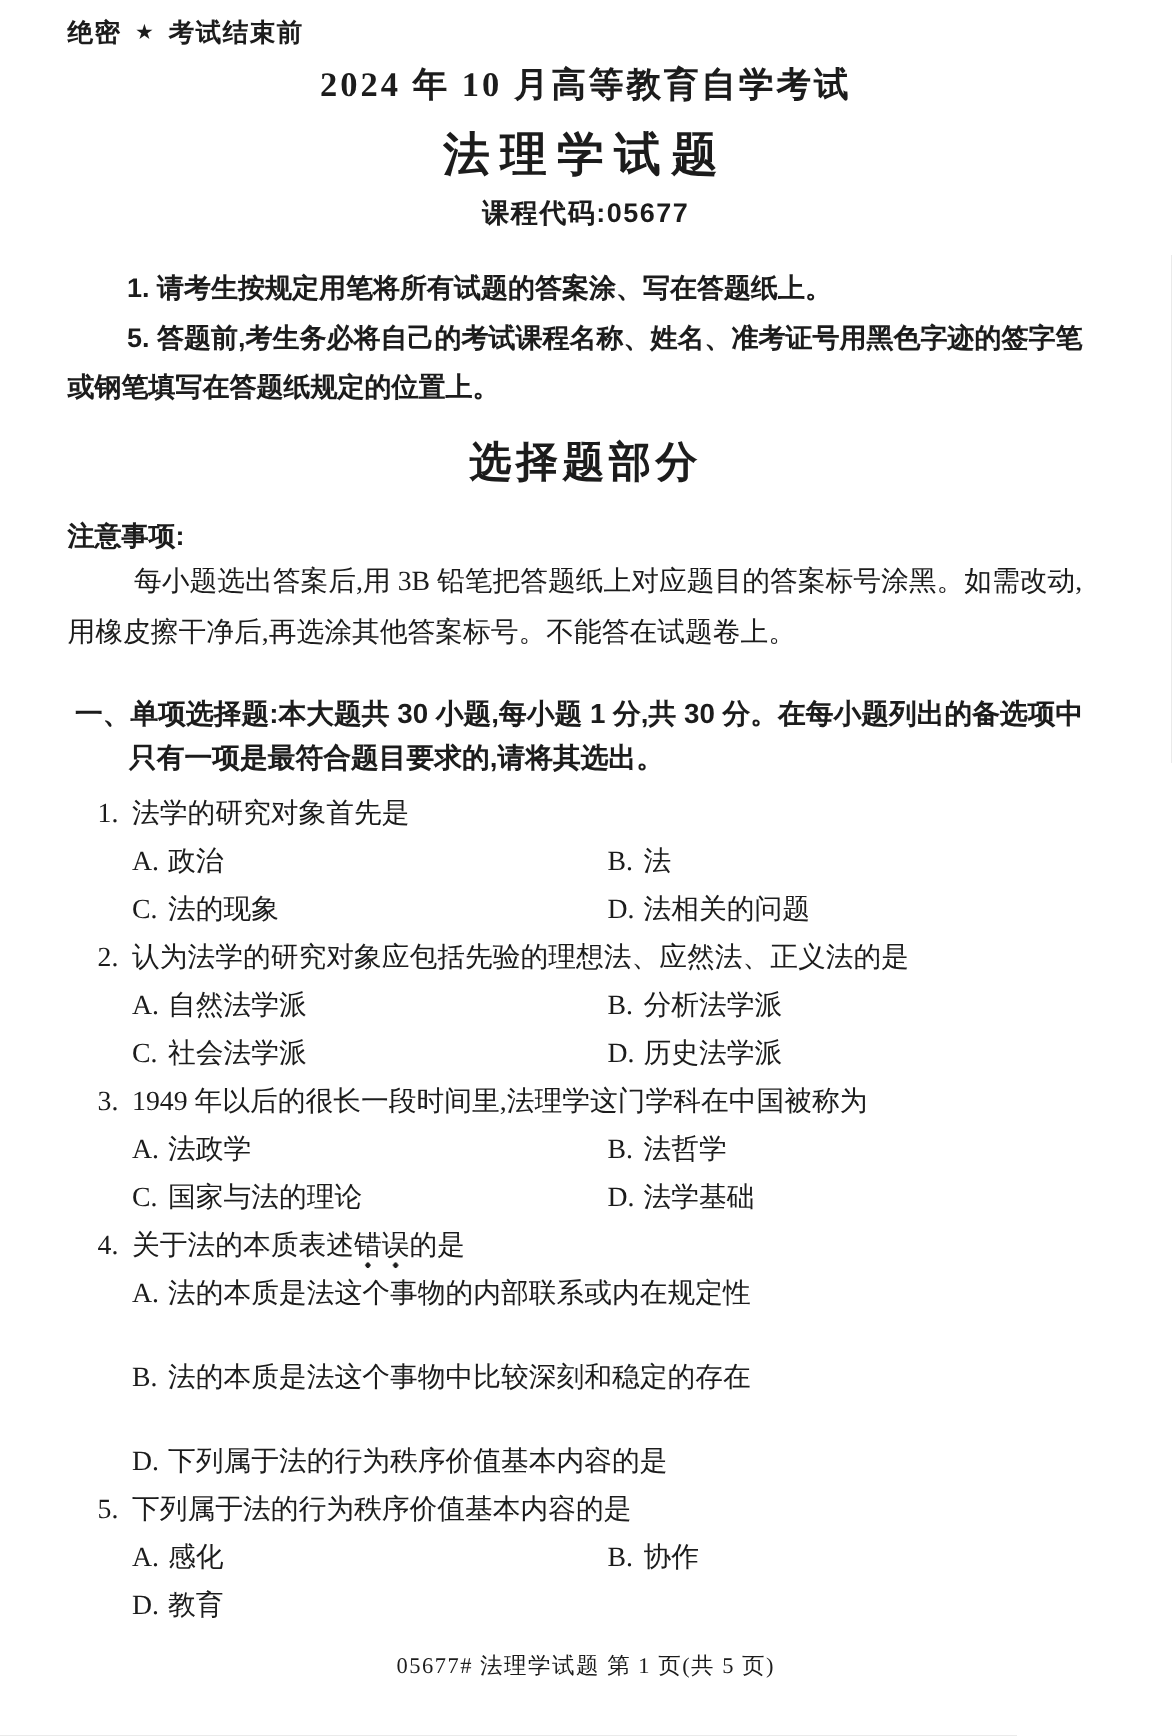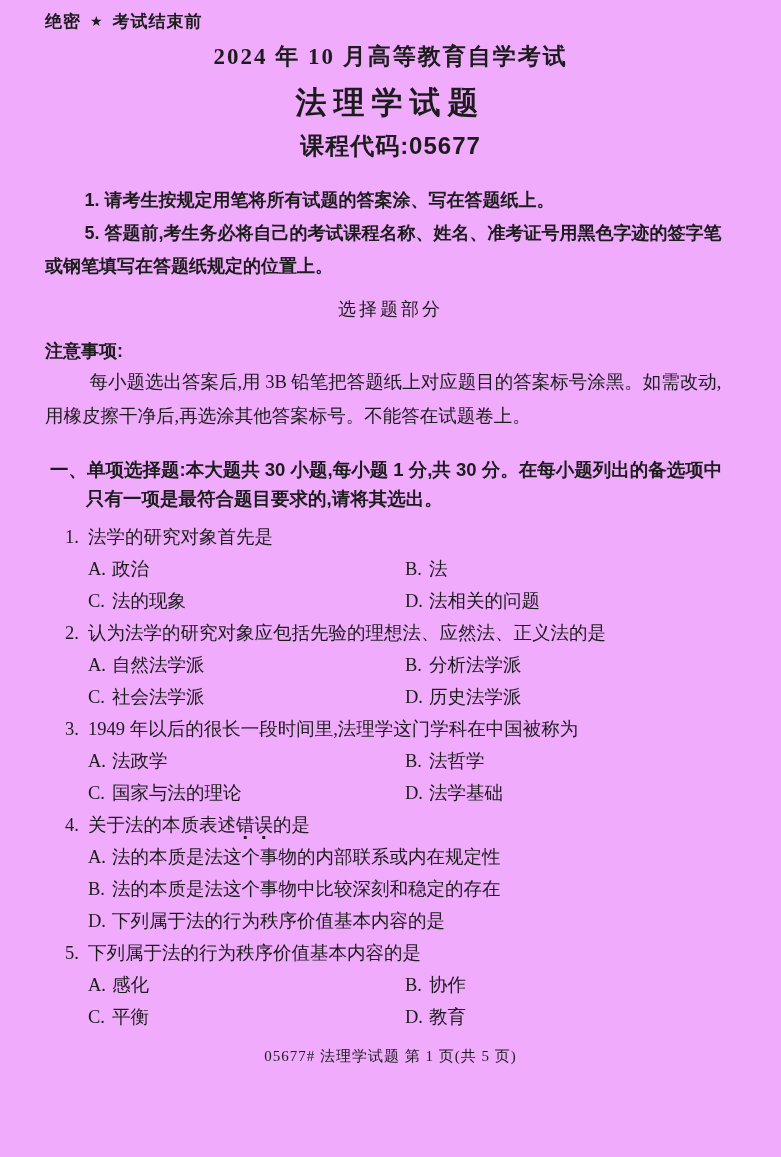--- a/index.html
+++ b/index.html
@@ -1,21 +1,21 @@
 <!DOCTYPE html>
 <html><head>
 <meta charset="utf-8">
 <style>
   html,body { margin:0; padding:0; background:#d9d9d9; }
   .page {
     position:relative;
     width:781px; height:1157px;
     box-sizing:border-box;
     padding:10px 45px 0 45px;
-    background:#f0abfc;
+    background:#ffffff;
     color:#1c1c1c;
     font-family:"Liberation Serif","DejaVu Serif",serif;
     font-size:18.5px;
     overflow:hidden;
   }
 
   .classification {
     font-family:"Liberation Sans","DejaVu Sans",sans-serif;
     font-weight:bold; font-size:17px; letter-spacing:1px;
   }
@@ -24,34 +24,34 @@
   .title1 {
     text-align:center; font-weight:bold; font-size:23px;
     margin-top:8px; letter-spacing:2px;
   }
   .title2 {
     text-align:center; font-weight:bold; font-size:31px;
     margin-top:10px; letter-spacing:7px;
     font-family:"Liberation Sans","DejaVu Sans",sans-serif;
   }
   .course {
-    text-align:center; font-weight:bold; font-size:24px;
+    text-align:center; font-weight:bold; font-size:18px;
     margin-top:6px; letter-spacing:1px;
     font-family:"Liberation Sans","DejaVu Sans",sans-serif;
   }
 
   .instructions {
     margin-top:22px;
     font-family:"Liberation Sans","DejaVu Sans",sans-serif;
     font-weight:bold; font-size:18px;
   }
   .instructions p { margin:0; text-indent:2.2em; line-height:33px; }
 
   .section-title {
-    text-align:center; font-weight:normal; font-size:18px;
+    text-align:center; font-weight:bold; font-size:28px;
     margin-top:14px; letter-spacing:3px;
     font-family:"Liberation Sans","DejaVu Sans",sans-serif;
   }
 
   .notice-heading {
     margin-top:18px; font-weight:bold; font-size:18px;
     font-family:"Liberation Sans","DejaVu Sans",sans-serif;
   }
   .notice-body { margin:2px 0 0 0; text-indent:2.4em; line-height:34px; }
 
@@ -59,21 +59,21 @@
     margin-top:22px; font-weight:bold; font-size:18.5px; line-height:29px;
     font-family:"Liberation Sans","DejaVu Sans",sans-serif;
     padding-left:41px; text-indent:-36px;
   }
 
   .questions { margin-top:8px; }
   .q-stem-row { display:flex; line-height:32px; padding-left:20px; }
   .q-num { flex:none; width:23px; }
   .q-stem { flex:auto; }
   .q-options { display:grid; grid-template-columns:317px 1fr; padding-left:43px; }
-  .q-options.one-col { grid-template-columns:1fr; }
+  .q-options.one-col { grid-template-columns:1fr;gap:24px; }
   .option { line-height:32px; }
   .opt-label { display:inline-block; min-width:24px; }
 
   .emph {
     padding-bottom:5px;
     background-image:radial-gradient(circle at center, #1c1c1c 1.6px, rgba(0,0,0,0) 1.9px);
     background-size:1em 5px;
     background-repeat:repeat-x;
     background-position:0 100%;
   }
@@ -159,21 +159,20 @@
     </div>
 
     <div class="question">
       <div class="q-stem-row">
         <span class="q-num">5.</span>
         <span class="q-stem">下列属于法的行为秩序价值基本内容的是</span>
       </div>
       <div class="q-options">
         <div class="option"><span class="opt-label">A.</span><span>感化</span></div>
         <div class="option"><span class="opt-label">B.</span><span>协作</span></div>
-        <div class="option"><span class="opt-label">C.</span><span>平衡</span></div>
         <div class="option"><span class="opt-label">D.</span><span>教育</span></div>
       </div>
     </div>
 
   </div>
 
   <div class="footer">05677# 法理学试题 第 1 页(共 5 页)</div>
 
 </div>
 

